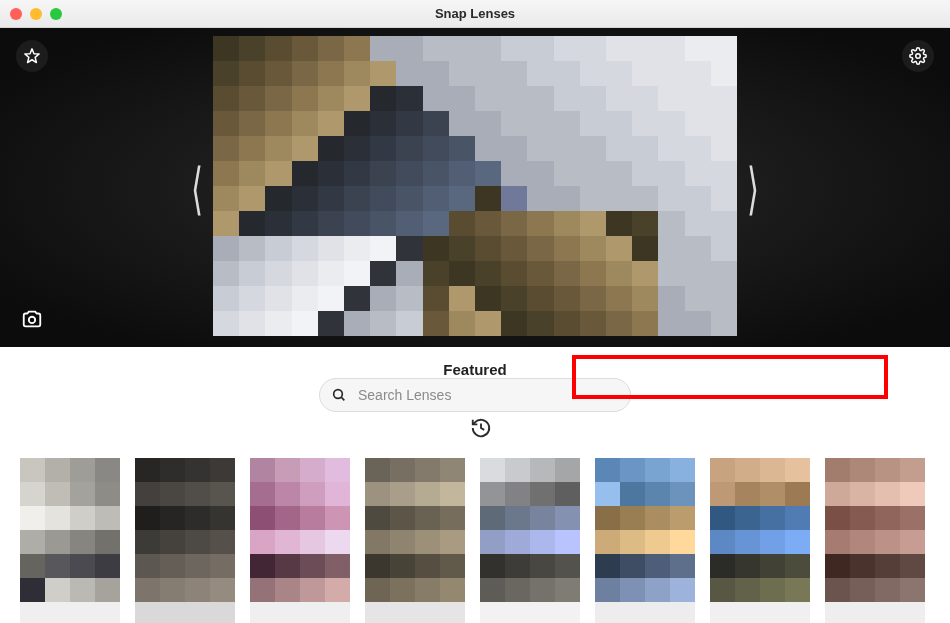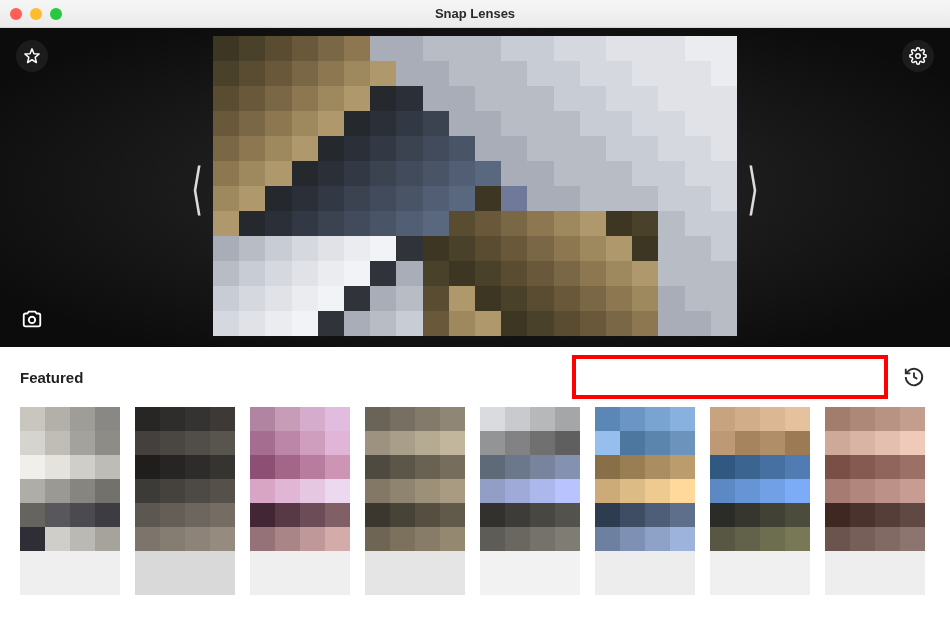--- a/index.html
+++ b/index.html
@@ -101,20 +101,21 @@
       top: 347px;
       bottom: 0;
       background: #fff;
       border-top-left-radius: 16px;
       border-top-right-radius: 16px;
     }
     .panel-header {
       display: flex;
       align-items: center;
       padding: 14px 20px 8px 20px;
+      flex-direction: column;
     }
     .featured-label {
       font-size: 15px;
       font-weight: 600;
       color: #222;
       flex: 1;
     }
     .search-wrap {
       position: relative;
       width: 312px;
@@ -463,20 +464,29 @@
     </svg>
   </div>
 
   <div class="chev chev-left">⟨</div>
   <div class="chev chev-right">⟩</div>
 </div>
 
 <div class="bottom-panel">
   <div class="panel-header">
     <div class="featured-label">Featured</div>
+    <div class="search-wrap">
+      <span class="search-icon-pos">
+        <svg width="16" height="16" viewBox="0 0 24 24" fill="none" stroke="#2a2a2a" stroke-width="2.5">
+          <circle cx="10.5" cy="10.5" r="6.5"></circle>
+          <line x1="20" y1="20" x2="15.3" y2="15.3"></line>
+        </svg>
+      </span>
+      <input class="search-box" type="text" placeholder="Search Lenses" style="">
+    </div>
     <div class="hist-btn">
       <svg width="22" height="22" viewBox="0 0 24 24" fill="none" stroke="#2a2a2a" stroke-width="2">
         <path d="M3 12 a9 9 0 1 0 2.6-6.3 L3 8"></path>
         <polyline points="3,3 3,8 8,8"></polyline>
         <polyline points="12,7 12,12 15.5,14"></polyline>
       </svg>
     </div>
   </div>
 
   <div class="highlight-box"></div>

